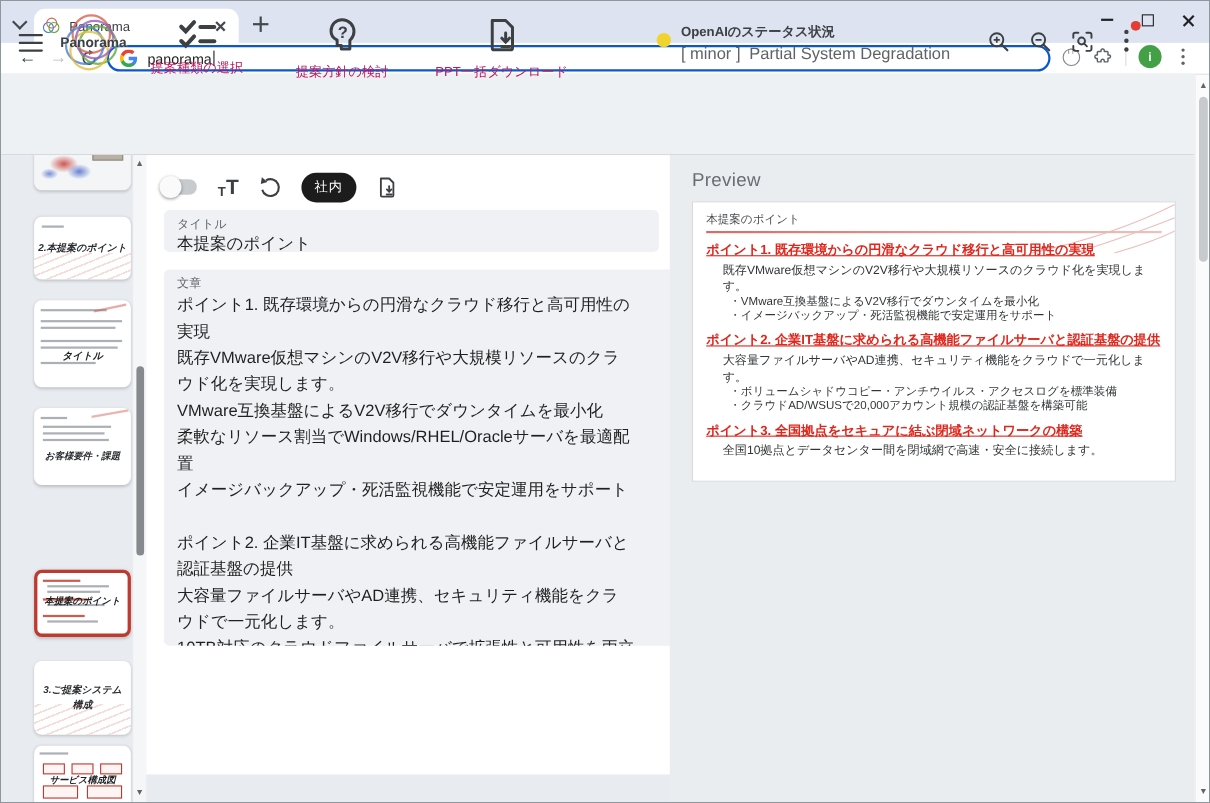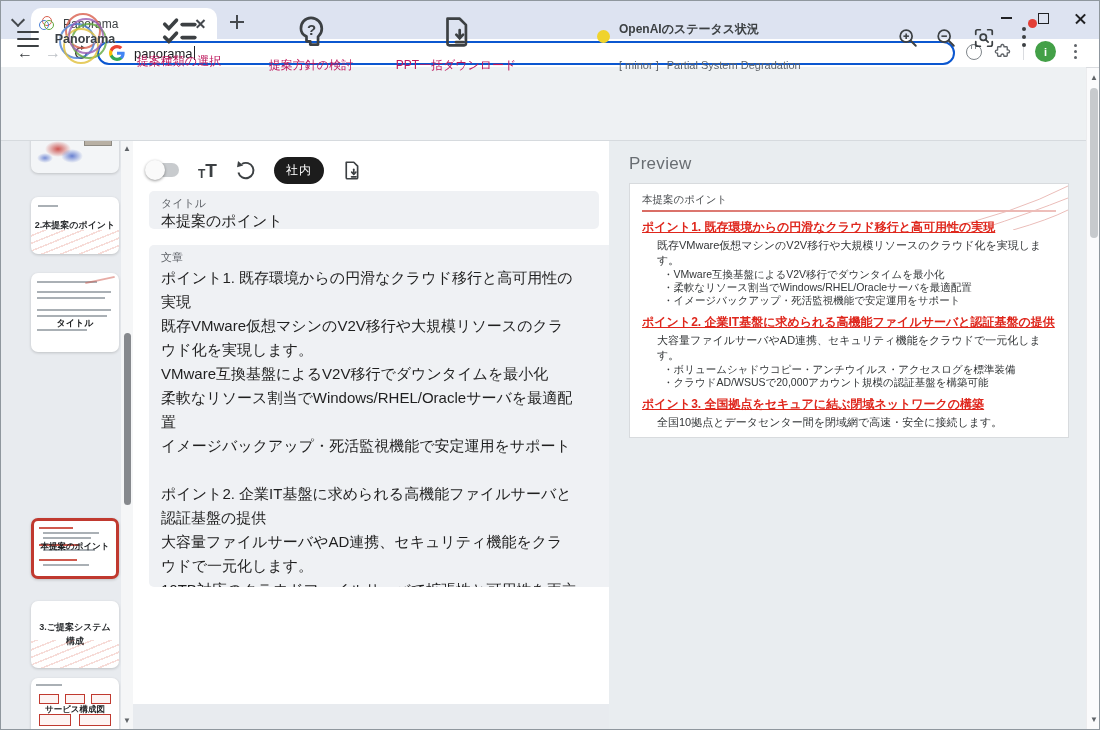--- a/index.html
+++ b/index.html
@@ -54,31 +54,31 @@
   .logo .r2{border-color:#4a7fd4;left:3px;top:11px;}
   .logo .r3{border-color:#61a83e;left:15px;top:11px;}
   .logo .r4{border-color:#e0bf3a;left:7px;top:16px;}
   .logo .r5{border-color:#9a5fb5;left:12px;top:6px;}
   .logo-text{left:48px;top:31px;width:72px;text-align:center;font-size:12.5px;font-weight:bold;color:#3b4045;text-shadow:0 0 2px #fff;}
   .step{top:13px;display:flex;flex-direction:column;align-items:center;gap:7px;}
   .step .lbl{font-size:12px;color:#be185d;white-space:nowrap;}
   .status{left:596px;top:20px;display:flex;align-items:flex-start;}
   .status-dot{width:13px;height:13px;border-radius:50%;background:#f0d32c;margin:9px 9px 0 0;}
   .status-l1{font-size:12px;font-weight:bold;color:#3c4043;}
-  .status-l2{font-size:11px;color:#5f6368;margin-top:21px;}
+  .status-l2{font-size:15px;color:#5f6368;margin-top:3px;}
   .status-l2 .lv{margin-right:8px;}
   .hdr-ico{top:24px;width:26px;height:26px;display:flex;align-items:center;justify-content:center;}
   .hdr-kebab{left:1012px;top:22px;width:22px;height:28px;}
   .hdr-kebab i{position:absolute;left:9px;width:4px;height:4px;border-radius:50%;background:#3c4043;}
   .hdr-kebab .d1{top:4px;} .hdr-kebab .d2{top:12px;} .hdr-kebab .d3{top:20px;}
   .red-dot{position:absolute;left:15px;top:-4px;width:9px;height:9px;border-radius:50%;background:#e33e36;}
   
   .content{left:0;top:140px;width:1085px;height:590px;background:#e8ebef;overflow:hidden;}
   
-  .sidebar{left:0;top:0;width:120px;height:590px;overflow:hidden;}
+  .sidebar{left:0;top:0;width:120px;height:590px;overflow:hidden;font-style:italic;}
   .thumb{position:absolute;left:30px;width:88px;background:#fff;border-radius:7px;box-shadow:0 1px 3px rgba(0,0,0,.18);overflow:hidden;box-sizing:border-box;}
   .thumb .cap{position:absolute;left:0;right:0;text-align:center;color:#2b2e31;font-weight:bold;}
   .deco{position:absolute;left:0;right:0;bottom:0;height:42%;background:repeating-linear-gradient(-22deg,rgba(217,95,77,.22) 0 1.5px,transparent 1.5px 7px);}
   .tl{position:absolute;height:1.6px;background:#aab0b5;}
   .tlr{position:absolute;height:2px;background:#cf5a4e;}
   
   .t-map{background:#f3f5f7;}
   .blob{position:absolute;border-radius:50%;}
   .photo{position:absolute;right:7px;top:9px;width:26px;height:18px;background:#b8b0a4;border:1px solid #8e8a82;}
   .sel{border:3px solid #c0392f;}
@@ -315,20 +315,28 @@
         <span class="tl" style="left:6px;top:8px;width:60px;"></span>
         <span class="tl" style="left:6px;top:18px;width:74px;"></span>
         <span class="tl" style="left:6px;top:24px;width:68px;"></span>
         <span class="tl" style="left:6px;top:36px;width:74px;"></span>
         <span class="tl" style="left:6px;top:42px;width:70px;"></span>
         <span class="tl" style="left:6px;top:56px;width:50px;"></span>
         <span class="cap" style="top:44px;font-size:9px;color:#1d1f21;">タイトル</span>
         <span class="tlr" style="right:4px;top:6px;width:30px;transform:rotate(-12deg);opacity:.5;"></span>
       </div>
 
+      <div class="thumb" style="top:230px;height:70px;">
+        <span class="tl" style="left:6px;top:8px;width:24px;"></span>
+        <span class="tl" style="left:8px;top:16px;width:62px;"></span>
+        <span class="tl" style="left:8px;top:22px;width:56px;"></span>
+        <span class="tl" style="left:8px;top:28px;width:60px;"></span>
+        <span class="cap" style="top:38px;font-size:8.5px;">お客様要件・課題</span>
+        <span class="tlr" style="right:2px;top:4px;width:34px;transform:rotate(-10deg);opacity:.45;"></span>
+      </div>
 
 
       <div class="thumb sel" style="top:377px;height:61px;">
         <span class="tlr" style="left:5px;top:6px;width:34px;"></span>
         <span class="tl" style="left:9px;top:11px;width:56px;"></span>
         <span class="tl" style="left:9px;top:16px;width:48px;"></span>
         <span class="tlr" style="left:5px;top:23px;width:40px;"></span>
         <span class="tl" style="left:9px;top:28px;width:52px;"></span>
         <span class="tlr" style="left:5px;top:38px;width:38px;"></span>
         <span class="tl" style="left:9px;top:43px;width:46px;"></span>
@@ -426,21 +434,20 @@
           </g>
         </svg>
         <div class="card-in">
           <div class="sl-header">本提案のポイント</div>
           <div class="sl-hr"></div>
 
           <div class="sec">
             <div class="sec-h">ポイント1. 既存環境からの円滑なクラウド移行と高可用性の実現</div>
             <div class="sec-lead">既存VMware仮想マシンのV2V移行や大規模リソースのクラウド化を実現します。</div>
             <div class="sec-b">・VMware互換基盤によるV2V移行でダウンタイムを最小化</div>
-            <div class="sec-b">・柔軟なリソース割当でWindows/RHEL/Oracleサーバを最適配置</div>
             <div class="sec-b">・イメージバックアップ・死活監視機能で安定運用をサポート</div>
           </div>
 
           <div class="sec">
             <div class="sec-h">ポイント2. 企業IT基盤に求められる高機能ファイルサーバと認証基盤の提供</div>
             <div class="sec-lead">大容量ファイルサーバやAD連携、セキュリティ機能をクラウドで一元化します。</div>
             <div class="sec-b">・ボリュームシャドウコピー・アンチウイルス・アクセスログを標準装備</div>
             <div class="sec-b">・クラウドAD/WSUSで20,000アカウント規模の認証基盤を構築可能</div>
           </div>
 

